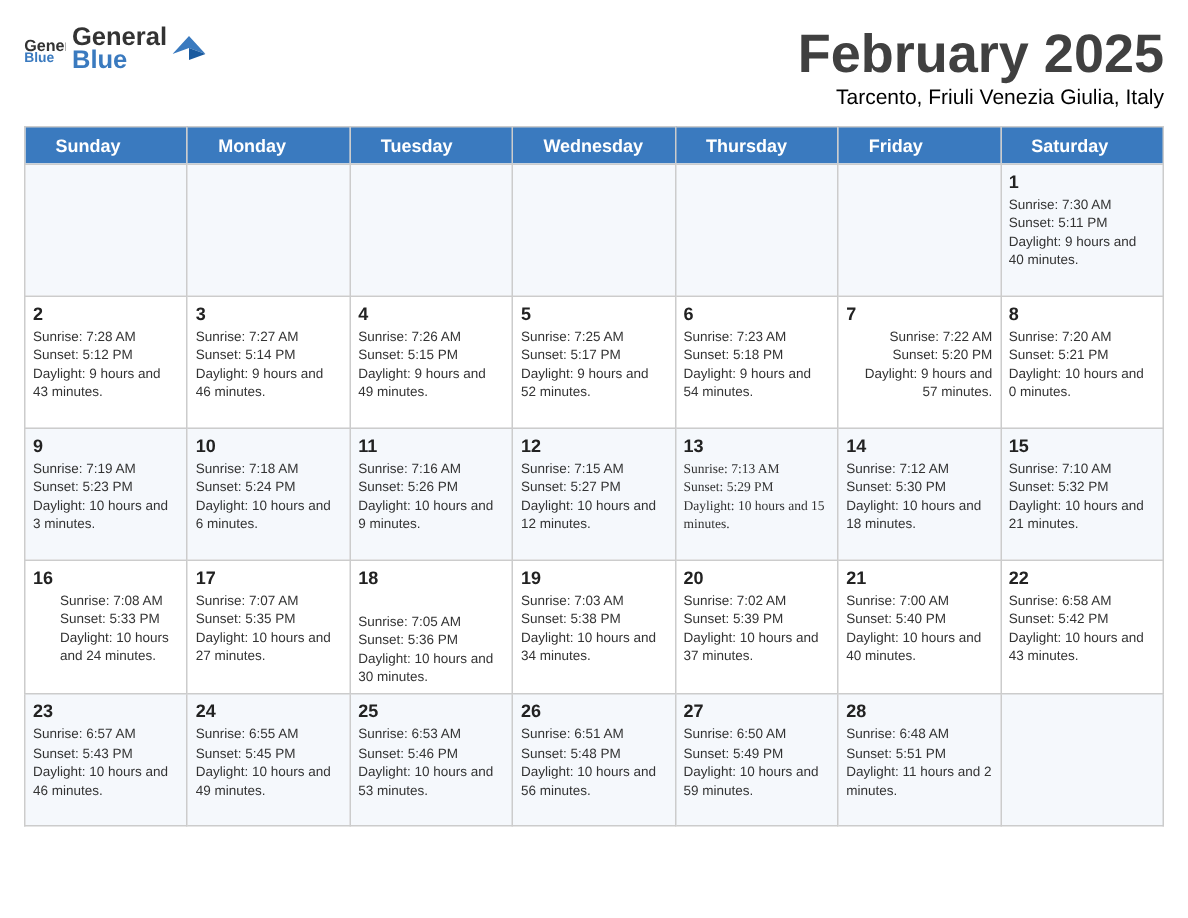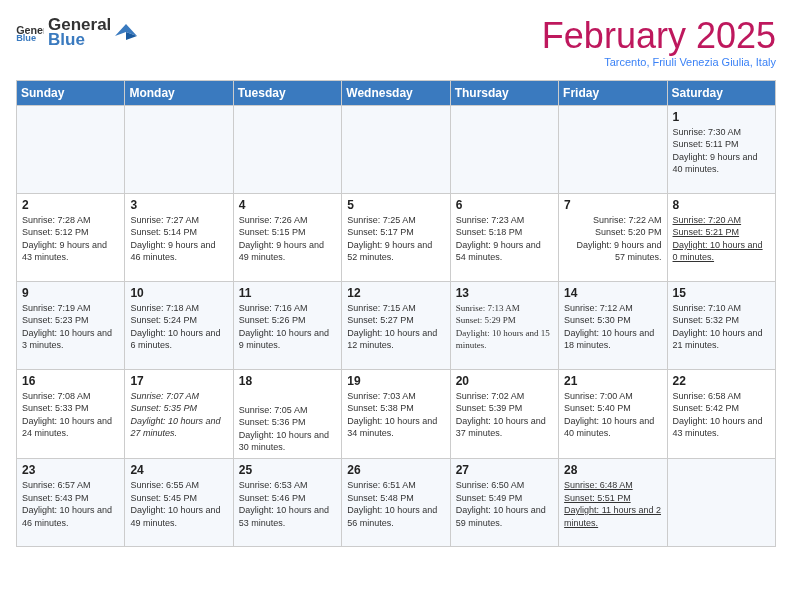--- a/index.html
+++ b/index.html
@@ -23,40 +23,40 @@
     }
     .logo-icon {
       width: 28px;
       height: 20px;
     }
     .title-block {
       text-align: right;
     }
     .calendar-title {
       font-size: 36px;
-      font-weight: normal;
-      color: #be185d;
+      font-weight: bold;
+      color: #404040;
       line-height: 1.1;
     }
     .calendar-subtitle {
-      font-size: 11px;
-      color: #3b82f6;
+      font-size: 14px;
+      color: #000000;
     }
     table {
       width: 100%;
       border-collapse: collapse;
       table-layout: fixed;
     }
     thead tr th {
       background-color: #3a7abf;
       color: #fff;
       font-size: 12px;
       font-weight: bold;
       text-align: left;
-      padding: 5px 4px;
+      padding: 5px 20px;
       border: 1px solid #ccc;
     }
     tbody tr td {
       vertical-align: top;
       border: 1px solid #ccc;
       padding: 4px 5px;
       font-size: 9.5px;
       color: #333;
       height: 88px;
     }
@@ -162,21 +162,21 @@
 Daylight: 9 hours and 54 minutes.</div>
         </td>
         <td>
           <span class="day-number">7</span>
           <div class="day-info" style="white-space: pre-line; text-align: right;">Sunrise: 7:22 AM
 Sunset: 5:20 PM
 Daylight: 9 hours and 57 minutes.</div>
         </td>
         <td>
           <span class="day-number">8</span>
-          <div class="day-info" style="white-space: pre-line; text-decoration: underline;">Sunrise: 7:20 AM
+          <div class="day-info" style="white-space: pre-line;">Sunrise: 7:20 AM
 Sunset: 5:21 PM
 Daylight: 10 hours and 0 minutes.</div>
         </td>
       </tr>
       <tr>
         <td>
           <span class="day-number">9</span>
           <div class="day-info" style="white-space: pre-line;">Sunrise: 7:19 AM
 Sunset: 5:23 PM
 Daylight: 10 hours and 3 minutes.</div>
@@ -214,27 +214,27 @@
         <td>
           <span class="day-number">15</span>
           <div class="day-info" style="white-space: pre-line;">Sunrise: 7:10 AM
 Sunset: 5:32 PM
 Daylight: 10 hours and 21 minutes.</div>
         </td>
       </tr>
       <tr>
         <td>
           <span class="day-number">16</span>
-          <div class="day-info" style="white-space: pre-line;">Sunrise: 7:08 AM
+          <div class="day-info" style="white-space: pre-line; margin-left: 18px;">Sunrise: 7:08 AM
 Sunset: 5:33 PM
 Daylight: 10 hours and 24 minutes.</div>
         </td>
         <td>
           <span class="day-number">17</span>
-          <div class="day-info" style="white-space: pre-line; font-style: italic;">Sunrise: 7:07 AM
+          <div class="day-info" style="white-space: pre-line;">Sunrise: 7:07 AM
 Sunset: 5:35 PM
 Daylight: 10 hours and 27 minutes.</div>
         </td>
         <td>
           <span class="day-number">18</span>
           <div class="day-info" style="white-space: pre-line; margin-top: 16px;">Sunrise: 7:05 AM
 Sunset: 5:36 PM
 Daylight: 10 hours and 30 minutes.</div>
         </td>
         <td>
@@ -288,20 +288,20 @@
 Daylight: 10 hours and 56 minutes.</div>
         </td>
         <td>
           <span class="day-number">27</span>
           <div class="day-info" style="white-space: pre-line;">Sunrise: 6:50 AM
 Sunset: 5:49 PM
 Daylight: 10 hours and 59 minutes.</div>
         </td>
         <td>
           <span class="day-number">28</span>
-          <div class="day-info" style="white-space: pre-line; text-decoration: underline;">Sunrise: 6:48 AM
+          <div class="day-info" style="white-space: pre-line;">Sunrise: 6:48 AM
 Sunset: 5:51 PM
 Daylight: 11 hours and 2 minutes.</div>
         </td>
         <td></td>
       </tr>
     </tbody>
 </table>
 
 </body></html>

